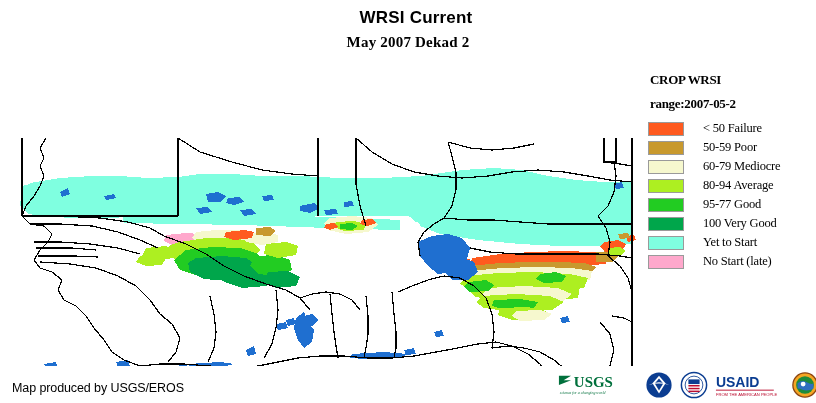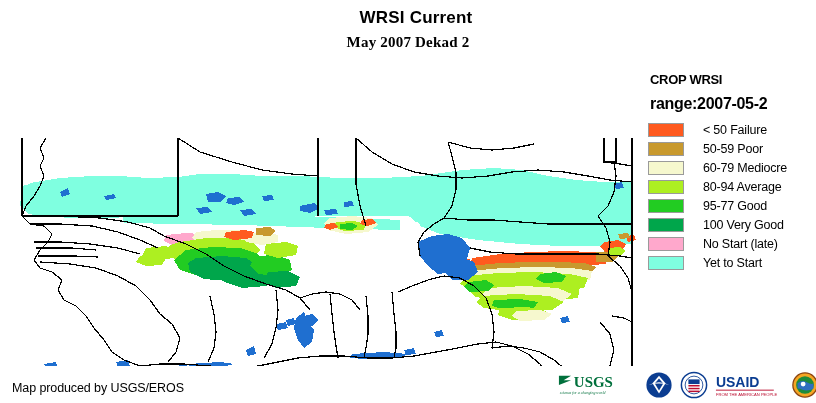--- a/index.html
+++ b/index.html
@@ -7,23 +7,23 @@
        font-family:"Liberation Sans","DejaVu Sans",sans-serif;color:#000;}
 
   #title{position:absolute;left:8px;top:8px;width:816px;text-align:center;
          font-size:17px;font-weight:bold;letter-spacing:.2px;}
   #subtitle{position:absolute;left:0;top:34px;width:816px;text-align:center;
             font-size:15px;font-weight:bold;letter-spacing:.2px;font-family:Liberation Serif, serif;}
 
   #map-panel{position:absolute;left:0;top:66px;width:636px;height:300px;}
   #map-svg{display:block;width:636px;height:300px;}
 
-  #legend{position:absolute;left:648px;top:72px;width:168px;}
+  #legend{position:absolute;left:648px;top:72px;width:168px;font-family:Liberation Serif, serif;}
   #legend-title{font-size:13px;font-weight:bold;letter-spacing:-.3px;margin:0 0 8px 2px;}
-  #legend-range{font-size:16px;font-weight:bold;letter-spacing:-.3px;margin:0 0 7px 2px;}
+  #legend-range{font-size:13px;font-weight:bold;letter-spacing:-.3px;margin:0 0 7px 2px;}
   .legend-row{display:flex;align-items:center;height:19px;}
   .legend-swatch{width:36px;height:14px;border:1px solid #9a9a9a;box-sizing:border-box;
                  flex:0 0 auto;}
   .legend-label{font-size:12.5px;margin-left:19px;white-space:nowrap;letter-spacing:-.2px;}
 
   #credit{position:absolute;left:12px;top:381px;font-size:12.5px;letter-spacing:-.1px;}
 
   #logos{position:absolute;left:558px;top:369px;width:252px;height:30px;
          display:flex;align-items:flex-end;gap:7px;}
   .logo{height:28px;flex:0 0 auto;}
@@ -270,26 +270,26 @@
   </div>
   <div class="legend-row">
     <span class="legend-swatch" style="background: rgb(34, 204, 34);"></span>
     <span class="legend-label">95-77 Good</span>
   </div>
   <div class="legend-row">
     <span class="legend-swatch" style="background: rgb(0, 166, 75);"></span>
     <span class="legend-label">100 Very Good</span>
   </div>
   <div class="legend-row">
+    <span class="legend-swatch" style="background: rgb(127, 255, 224);"></span>
+    <span class="legend-label">Yet to Start</span>
+  </div>
+  <div class="legend-row">
     <span class="legend-swatch" style="background: rgb(255, 168, 204);"></span>
     <span class="legend-label">No Start (late)</span>
-  </div>
-  <div class="legend-row">
-    <span class="legend-swatch" style="background: rgb(127, 255, 224);"></span>
-    <span class="legend-label">Yet to Start</span>
   </div>
 </div>
 
 <div id="credit">Map produced by USGS/EROS</div>
 
 <div id="logos">
 
   <svg class="logo" viewBox="0 0 86 30">
     <path d="M1,5 L14,5 L6,10 L14,10 L1,15 Z" fill="#00703C"></path>
     <text x="17" y="17" font-family="'Liberation Serif',serif" font-size="16" font-weight="bold" fill="#00703C">USGS</text>

